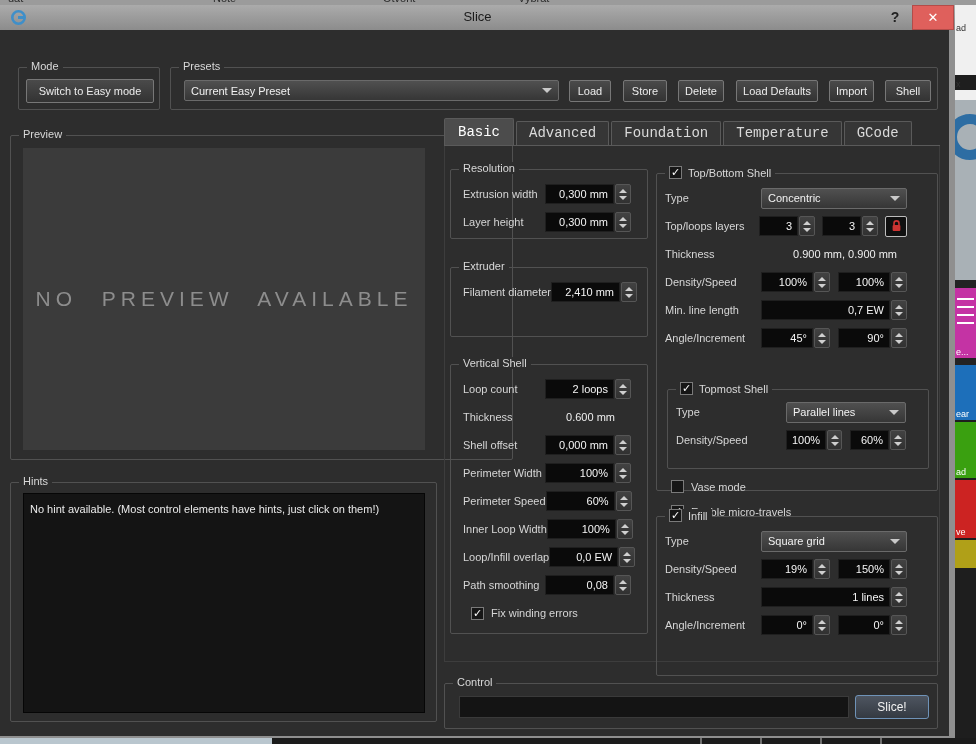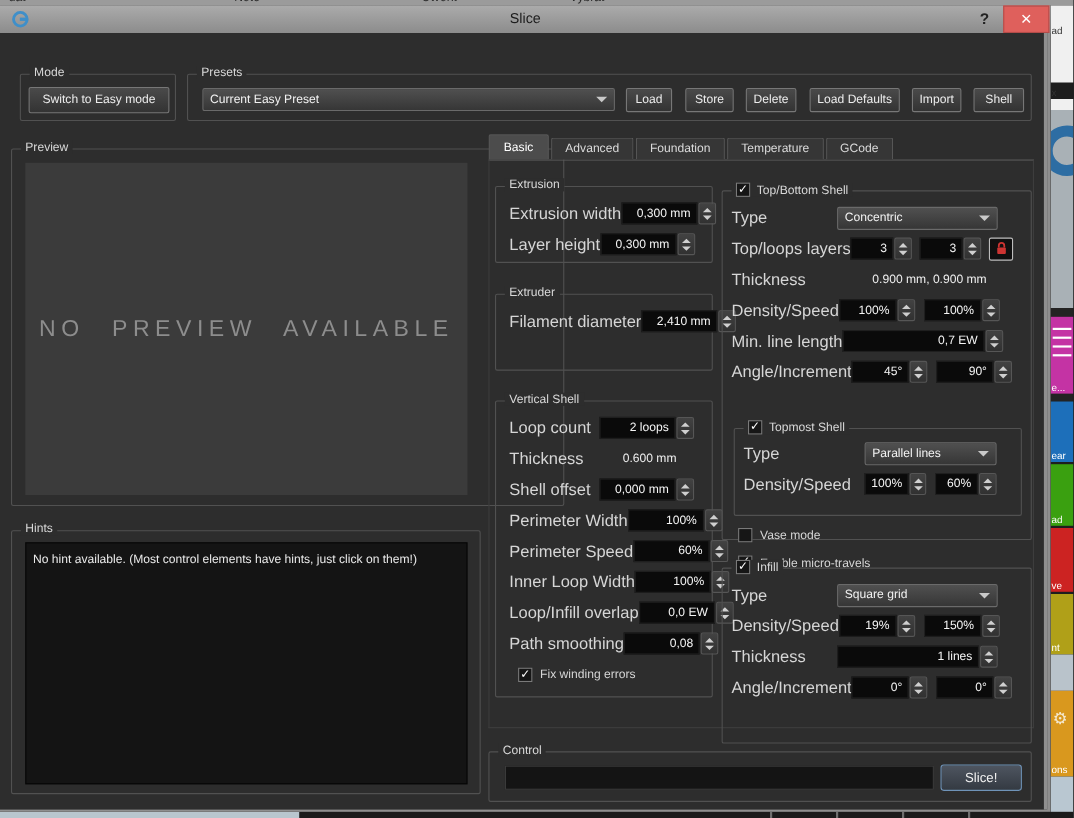--- a/index.html
+++ b/index.html
@@ -6,21 +6,21 @@
   html,body { width:976px; height:744px; overflow:hidden; background:#1e1e1e;
     font-family:"Liberation Sans", sans-serif; }
   #screen { position:absolute; width:976px; height:744px; overflow:hidden; }
 
   
   .bg-top { position:absolute; left:0; top:0; width:976px; height:5px; background:#9b9b9b; overflow:hidden; }
   .bg-top span { position:absolute; top:-8px; font-size:11px; color:#2a2a2a; }
   .bg-bottom { position:absolute; left:0; top:738px; width:976px; height:6px; background:#1b1b1b; overflow:hidden; }
   .bg-bottom .lite { position:absolute; top:0; height:6px; background:#b9c6ce; }
   .bg-bottom .seg { position:absolute; top:0; height:6px; width:2px; background:#6f6f6f; }
-  .bg-right { position:absolute; left:955px; top:0; width:21px; height:744px; overflow:hidden; }
+  .bg-right { position:absolute; left:955px; top:0; width:21px; height:568px; overflow:hidden; }
   .bg-right .blk { position:absolute; left:0; width:21px; overflow:hidden; font-size:9px; color:#ffffff; }
   .bg-right .blk span { position:absolute; bottom:1px; left:1px; }
   .bg-right .darktxt { color:#333333; }
   .arcwrap { position:absolute; }
   .arc { position:absolute; width:46px; height:46px; border:10px solid #2d6da3; border-radius:50%; left:-8px; top:14px; }
   .mag-line { position:absolute; left:2px; width:17px; height:2px; background:#ffffff; }
   .gear { position:absolute; left:2px; top:18px; width:16px; height:16px; color:#f4e9d2; font-size:15px; line-height:16px; }
 
   
   .dialog { position:absolute; left:0; top:5px; width:955px; height:733px; background:#8f8f8f; }
@@ -34,21 +34,21 @@
   .closebtn { position:absolute; left:912px; top:0; width:42px; height:25px; background:#df605c;
     border:1px solid #b34c49; color:#fff; font-size:13px; text-align:center; line-height:23px; }
   .dlgbody { position:absolute; left:0; top:25px; width:952px; height:706px; background:#2d2d2d;
     border-right:3px solid #8f8f8f; }
 
   
   .groupbox { position:absolute; border:1px solid #515151; border-radius:2px; }
   .gb-title { position:absolute; top:-8px; left:8px; background:#2d2d2d; padding:0 4px;
     font-size:11px; color:#d8d8d8; white-space:nowrap; display:flex; align-items:center; gap:6px; }
   .row { display:flex; align-items:center; height:28px; }
-  .lbl { flex:1; font-size:15px; color:#d6d6d6; white-space:nowrap; }
+  .lbl { flex:1; font-size:11px; color:#d6d6d6; white-space:nowrap; }
   .static-val { font-size:11px; color:#efefef; text-align:right; }
 
   .spin { display:flex; height:20px; }
   .spin-field { background:#0a0a0a; border:1px solid #1f1f1f; color:#f5f5f5; font-size:11px;
     display:flex; align-items:center; justify-content:flex-end; padding:0 5px; flex:1; }
   .spin-arrows { width:16px; margin-left:1px; background:linear-gradient(#424242,#313131);
     border:1px solid #565656; border-radius:2px; display:flex; flex-direction:column;
     align-items:center; justify-content:center; gap:3px; }
   .tri-up { width:0; height:0; border-left:4px solid transparent; border-right:4px solid transparent;
     border-bottom:4px solid #cfcfcf; }
@@ -68,21 +68,21 @@
   .checkbox { width:13px; height:13px; background:#161616; border:1px solid #7a7a7a;
     display:inline-flex; align-items:center; justify-content:center; flex:none;
     font-size:11px; color:#ffffff; line-height:11px; }
   .checkbox.checked::after { content:"✓"; }
   .cbrow { display:flex; align-items:center; gap:7px; font-size:11px; color:#d6d6d6; }
 
   
   .tabbar { position:absolute; left:444px; top:118px; width:496px; height:23px;
     border-bottom:1px solid #5a5a5a; display:flex; align-items:flex-end; }
   .tab { background:#363636; border:1px solid #5a5a5a; border-bottom:none; color:#dadada;
-    font-size:11px; padding:3px 12px 4px; margin-right:2px; border-radius:2px 2px 0 0; }
+    font-size:14px; padding:3px 12px 4px; margin-right:2px; border-radius:2px 2px 0 0;font-family:Liberation Mono, monospace; }
   .tab.selected { background:#4c4c4c; color:#ffffff; padding:5px 13px 5px; }
   .tabpane { position:absolute; left:444px; top:141px; width:496px; height:516px;
     border:1px solid #3d3d3d; border-top:none; }
 
   
   .g-rows { position:absolute; inset:0; padding:10px 16px 0 12px; }
   .g-rows-r { position:absolute; inset:0; padding:10px 30px 0 8px; }
   .w86 { width:86px; flex:none; }
   .w146 { width:146px; flex:none; }
   .w120 { width:120px; flex:none; }
@@ -216,21 +216,21 @@
       <div class="tabbar" style="left:444px;top:93px">
         <div class="tab selected">Basic</div>
         <div class="tab">Advanced</div>
         <div class="tab">Foundation</div>
         <div class="tab">Temperature</div>
         <div class="tab">GCode</div>
       </div>
       <div class="tabpane" style="left:444px;top:116px"></div>
 
       <div class="groupbox" style="left:450px;top:139px;width:198px;height:70px">
-        <div class="gb-title">Extrusion</div>
+        <div class="gb-title">Resolution</div>
         <div class="g-rows">
           <div class="row">
             <span class="lbl">Extrusion width</span>
             <div class="spin w86">
               <span class="spin-field">0,300 mm</span>
               <span class="spin-arrows">
                   <i class="tri-up"></i>
                   <i class="tri-down"></i>
                 </span>
             </div>

